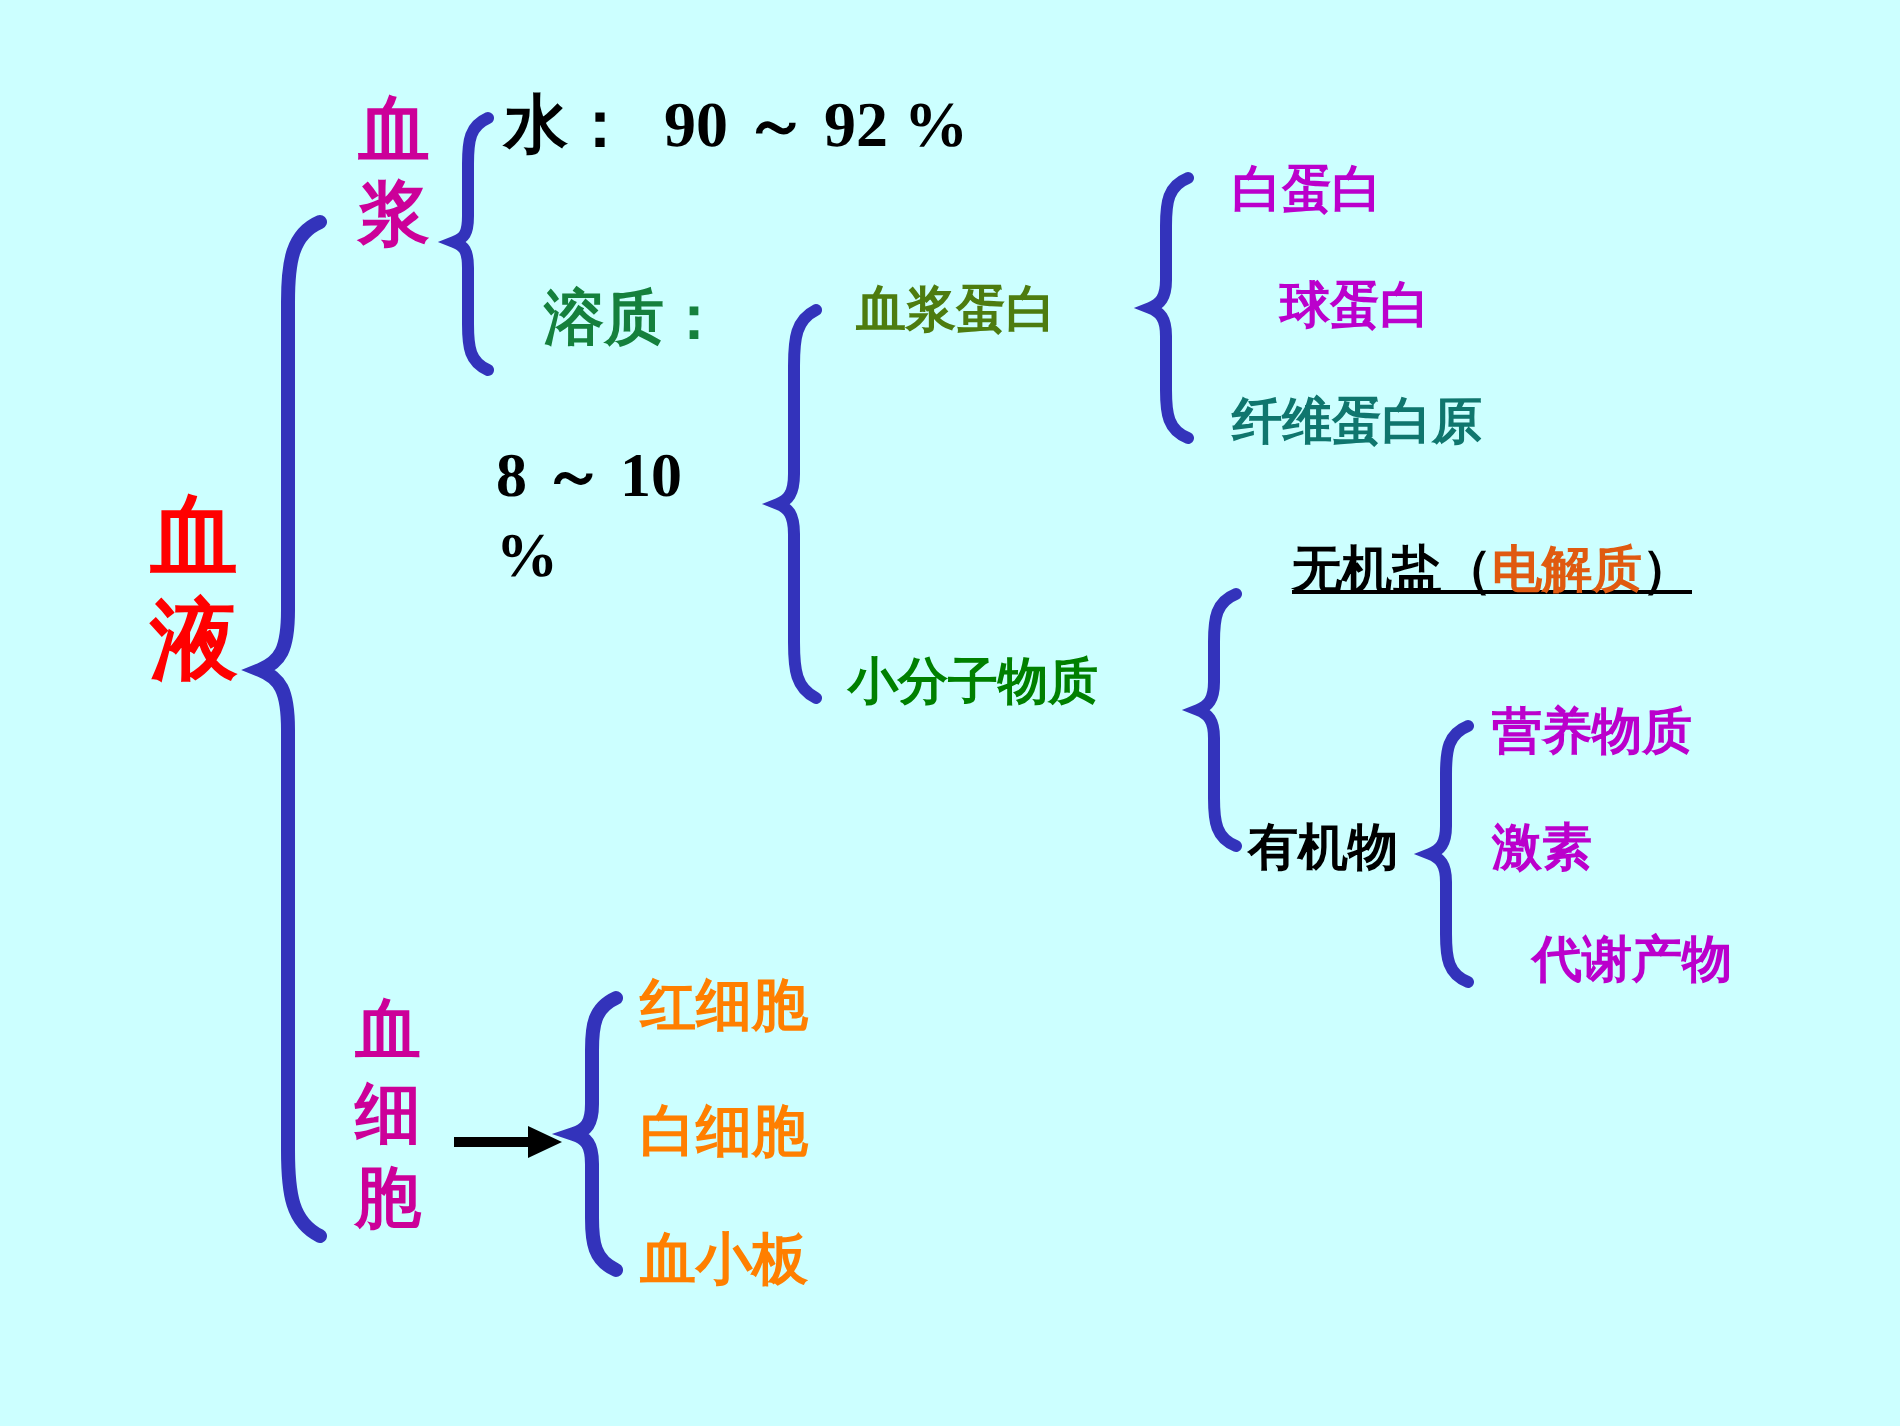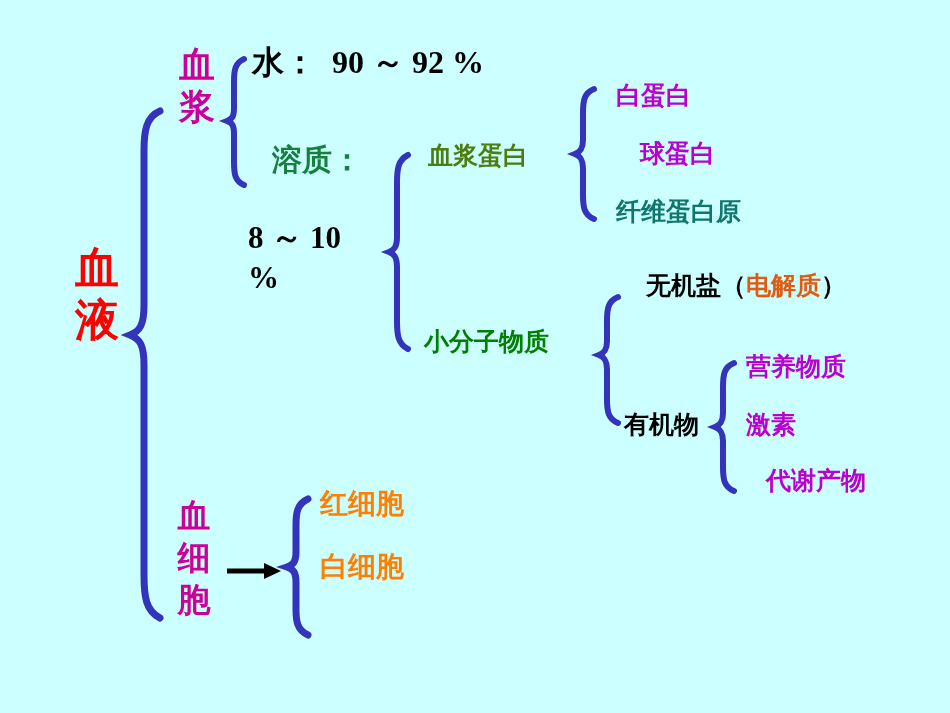--- a/index.html
+++ b/index.html
@@ -36,21 +36,21 @@
   .n-blood        { left: 62px;  top: 243px;  font-size: 44px; color: #FF0000; letter-spacing: 0; width: 70px; text-align: center; }
   .n-plasma       { left: 166px; top: 44px;   font-size: 36px; color: #CC0099; width: 62px; text-align: center; }
   .n-water        { left: 252px; top: 44px;   font-size: 32px; color: #000000; }
   .n-solute       { left: 272px; top: 142px;  font-size: 30px; color: #15803d; }
   .n-solutepct    { left: 248px; top: 218px;  font-size: 31px; color: #000000; line-height: 1.30; }
   .n-plasmaprot   { left: 428px; top: 141px;  font-size: 25px; color: #4d7c0f; }
   .n-smallmol     { left: 424px; top: 327px;  font-size: 25px; color: #008000; }
   .n-albumin      { left: 616px; top: 81px;   font-size: 25px; color: #BB00CC; }
   .n-globulin     { left: 616px; top: 139px;  font-size: 25px; color: #BB00CC; margin-left: 24px; }
   .n-fibrinogen   { left: 616px; top: 197px;  font-size: 25px; color: #0f766e; }
-  .n-salts        { left: 640px; top: 270px;  font-size: 25px; color: #000000; width: 212px; text-align: center; line-height: 1.30; }
+  .n-salts        { left: 640px; top: 270px;  font-size: 25px; color: #000000; width: 212px; text-align: center; line-height: 1.30; text-decoration: underline; }
   .n-organic      { left: 624px; top: 410px;  font-size: 25px; color: #000000; }
   .n-nutrient     { left: 746px; top: 352px;  font-size: 25px; color: #BB00CC; }
   .n-hormone      { left: 746px; top: 410px;  font-size: 25px; color: #BB00CC; }
   .n-metabolite   { left: 746px; top: 466px;  font-size: 25px; color: #BB00CC; margin-left: 20px; }
   .n-bloodcell    { left: 170px; top: 495px;  font-size: 33px; color: #CC0099; width: 48px; text-align: center; line-height: 1.28; }
   .n-rbc          { left: 320px; top: 487px;  font-size: 28px; color: #FF7F00; }
   .n-wbc          { left: 320px; top: 550px;  font-size: 28px; color: #FF7F00; }
   .n-platelet     { left: 320px; top: 614px;  font-size: 28px; color: #FF7F00; }
 
   .arrow { position: absolute; left: 226px; top: 560px; }
@@ -150,14 +150,15 @@
   <div class="node n-metabolite">代谢产物</div>
 
   <div class="node n-bloodcell">血
 细
 胞</div>
 
   <div class="node n-rbc">红细胞</div>
 
   <div class="node n-wbc">白细胞</div>
 
+  <div class="node n-platelet">血小板</div>
 
 </div>
 
 </body></html>

